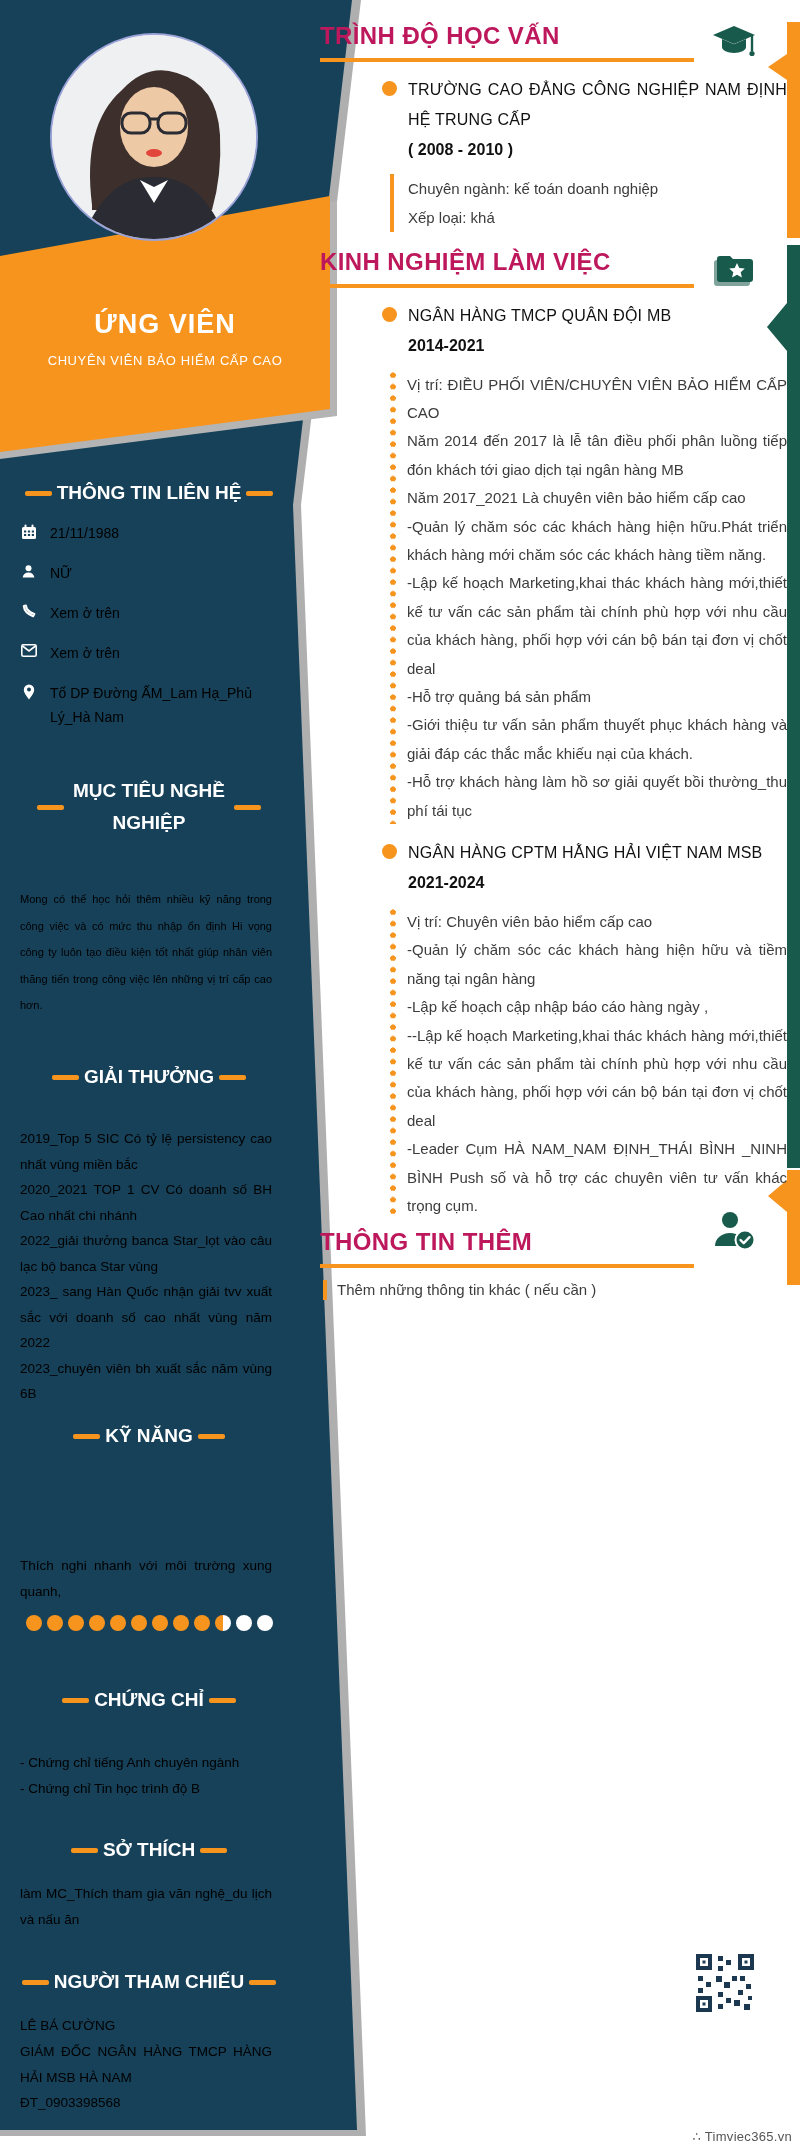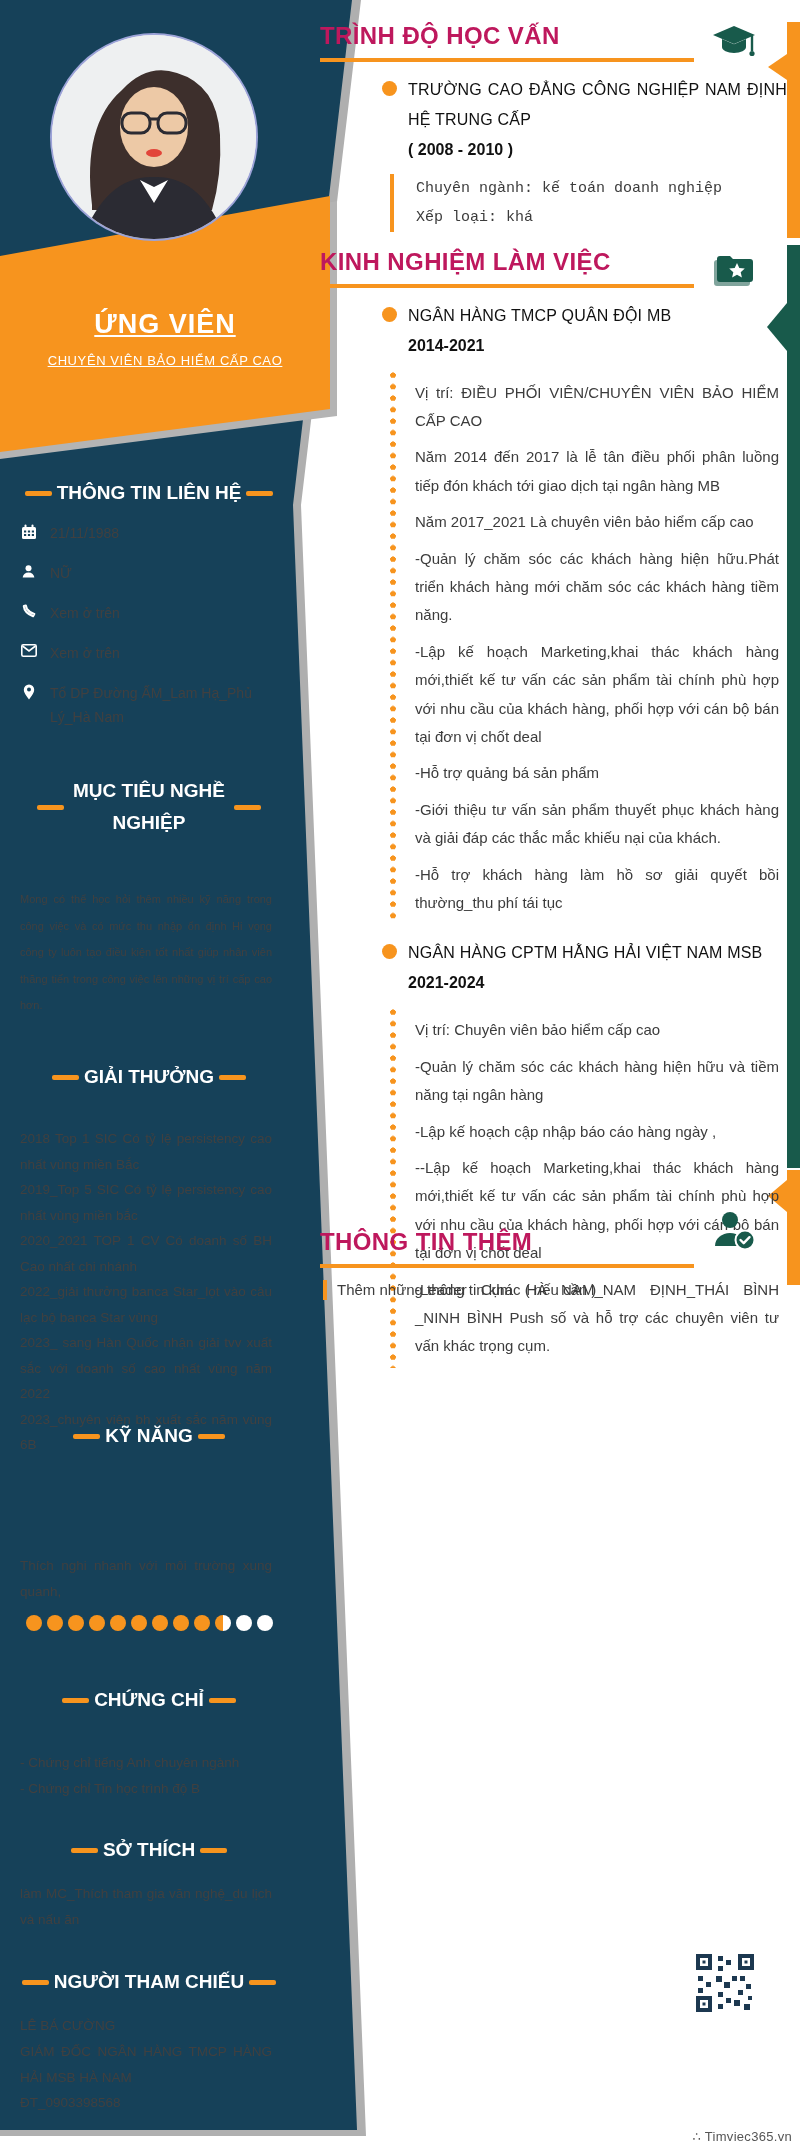--- a/index.html
+++ b/index.html
@@ -4,28 +4,28 @@
 <style>
   html,body{margin:0;padding:0;background:#fff;}
   .page{position:relative;width:800px;height:2153px;background:#ffffff;overflow:hidden;
         font-family:"Liberation Sans",sans-serif;}
   .decor{position:absolute;left:0;top:0;z-index:0;}
 
   
   .photo-wrap{position:absolute;left:50px;top:33px;width:204px;height:204px;border-radius:50%;
               overflow:hidden;z-index:3;border:2px solid rgba(90,100,195,.55);background:#eef0f1;}
   .photo-wrap svg{display:block;}
-  .ribbon-text{position:absolute;left:0;top:308px;width:330px;text-align:center;z-index:3;color:#fff;text-decoration:underline;}
+  .ribbon-text{position:absolute;left:0;top:308px;width:330px;text-align:center;z-index:3;color:#fff;}
   .cand-name{font-size:27px;font-weight:bold;letter-spacing:1px;line-height:32px;}
   .cand-role{margin-top:13px;font-size:13px;letter-spacing:.6px;}
 
   .sb-head{position:absolute;left:10px;width:278px;display:flex;align-items:center;justify-content:center;
            gap:5px;color:#fff;font-weight:bold;font-size:19px;text-align:center;z-index:2;line-height:32px;}
   .dash{width:27px;height:5px;background:#F7941E;border-radius:2px;flex:none;}
-  .sb-sec{position:absolute;left:20px;width:252px;color:#404040;z-index:2;}
+  .sb-sec{position:absolute;left:20px;width:252px;color:#000000;z-index:2;}
 
   .c-row{display:flex;gap:13px;margin-bottom:16px;font-size:14px;line-height:24px;align-items:flex-start;}
   .c-ico{width:17px;flex:none;display:flex;justify-content:center;padding-top:3px;font-size:14px;line-height:17px;}
   .c-ico svg{display:block;}
 
   .sb-par{margin:0;font-size:11px;line-height:26.6px;text-align:justify;}
   .sb-list p{margin:0;font-size:13.5px;line-height:25.5px;text-align:justify;}
   .sb-line{margin:0;font-size:13.5px;line-height:25.8px;text-align:justify;}
 
   .dots{display:flex;gap:5px;}
@@ -41,22 +41,22 @@
   .m-underline{height:3.5px;background:#F7941E;width:374px;margin-top:6px;}
   .m-ico{position:absolute;}
   .entry{position:relative;margin-top:13px;padding-left:88px;}
   .bullet{position:absolute;left:62px;top:6px;width:15px;height:15px;border-radius:50%;background:#F7941E;}
   .company{font-size:16px;font-weight:normal;color:#111;line-height:30px;letter-spacing:.2px;text-align:justify;margin:0;}
   .period{font-size:16px;font-weight:bold;color:#111;line-height:30px;margin:0;}
   .detail-block{position:relative;margin-left:70px;margin-top:5px;padding:5px 0 5px 17px;}
   .detail-block::before{content:"";position:absolute;left:0;top:6px;bottom:6px;width:6px;
       background:radial-gradient(circle at 3px 3.2px,#F7941E 2.6px,rgba(0,0,0,0) 3px);
       background-size:6px 11.5px;background-repeat:repeat-y;}
-  .detail-block p{margin:8px;font-size:15px;line-height:28.4px;text-align:justify;}
-  .edu-details{margin-left:70px;border-left:4px solid #F7941E;padding-left:22px;margin-top:9px;font-family:Liberation Mono, monospace;}
+  .detail-block p{margin:0;font-size:15px;line-height:28.4px;text-align:justify;}
+  .edu-details{margin-left:70px;border-left:4px solid #F7941E;padding-left:14px;margin-top:9px;}
   .edu-details p{font-size:15px;line-height:29px;margin:0;}
   .note{display:flex;align-items:center;gap:10px;margin-top:12px;margin-left:3px;}
   .note-bar{width:4px;height:20px;background:#F7941E;flex:none;}
   .note-text{font-size:15px;}
 
   .qr{position:absolute;left:694px;top:1952px;z-index:2;}
   .brand{position:absolute;right:8px;top:2129px;z-index:2;font-size:13px;color:#555;letter-spacing:.3px;}
 </style>
 </head>
 <body>
@@ -165,21 +165,20 @@
   <div class="sb-sec" style="top:886px">
     <p class="sb-par">Mong có thể học hỏi thêm nhiều kỹ năng trong công việc và có mức thu nhập ổn định Hi vọng công ty luôn tạo điều kiện tốt nhất giúp nhân viên thăng tiến trong công việc lên những vị trí cấp cao hơn.</p>
   </div>
 
   <div class="sb-head" style="top:1061px">
     <span class="dash"></span>
     <span>GIẢI THƯỞNG</span>
     <span class="dash"></span>
   </div>
   <div class="sb-sec sb-list" style="top:1126px">
-    <p>2018 Top 1 SIC Có tỷ lệ persistency cao nhất vùng miền Bắc</p>
     <p>2019_Top 5 SIC Có tỷ lệ persistency cao nhất vùng miền bắc</p>
     <p>2020_2021 TOP 1 CV Có doanh số BH Cao nhất chi nhánh</p>
     <p>2022_giải thưởng banca Star_lọt vào câu lạc bộ banca Star vùng</p>
     <p>2023_ sang Hàn Quốc nhận giải tvv xuất sắc với doanh số cao nhất vùng năm 2022</p>
     <p>2023_chuyên viên bh xuất sắc năm  vùng 6B</p>
   </div>
 
   <div class="sb-head" style="top:1420px">
     <span class="dash"></span>
     <span>KỸ NĂNG</span>

